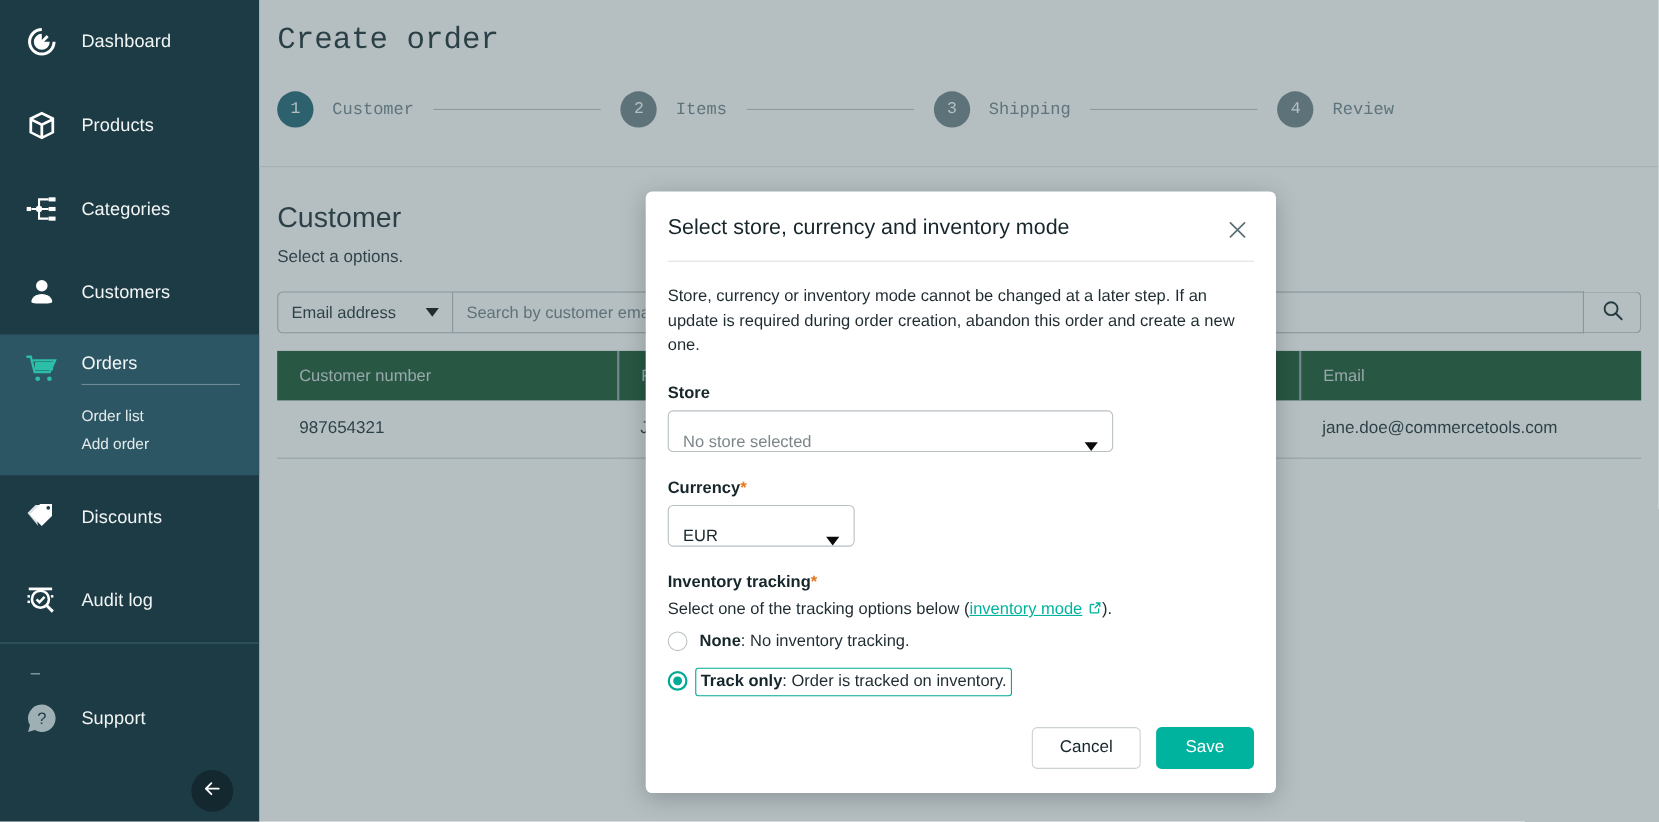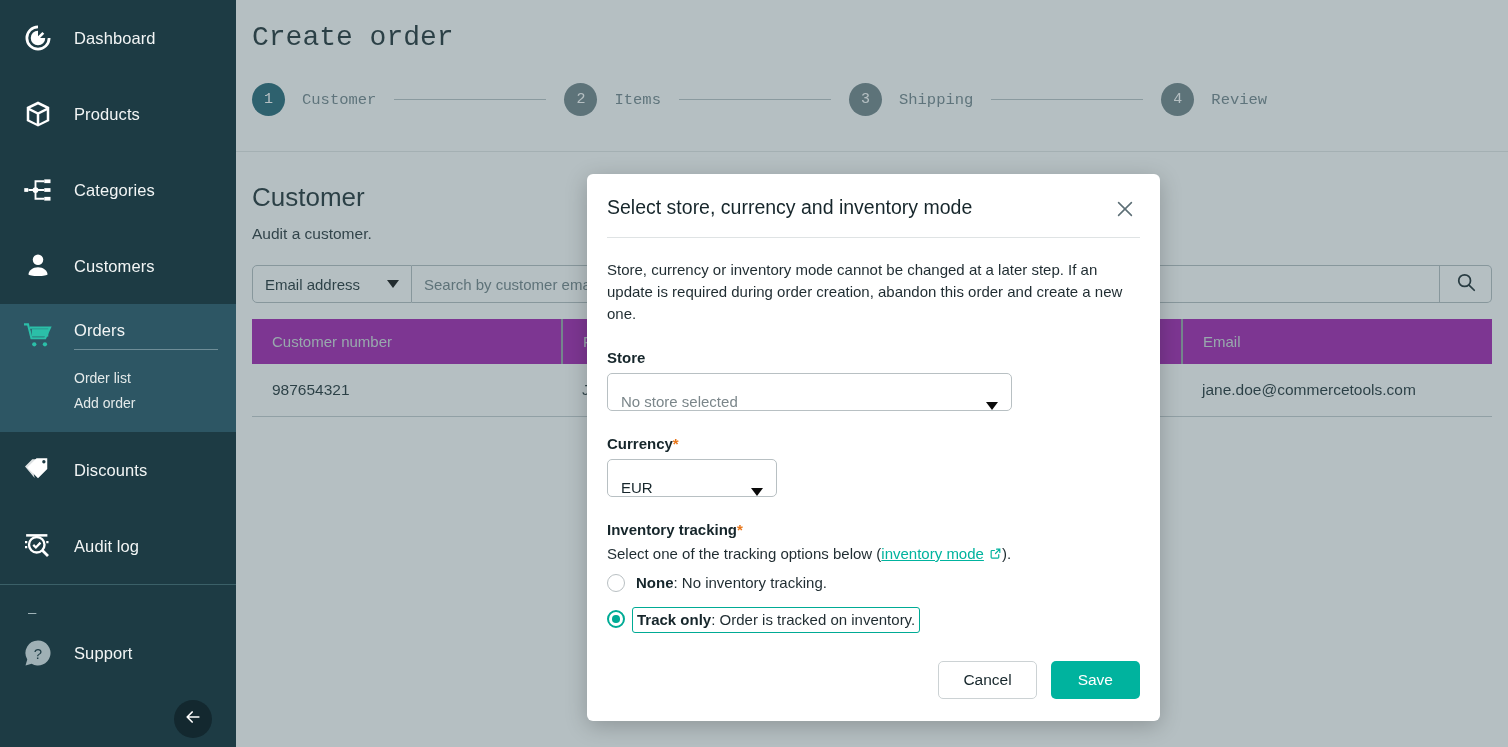--- a/index.html
+++ b/index.html
@@ -156,21 +156,21 @@
   .search-btn {
     width: 52px;
     border: 1px solid #b2bcc0;
     border-left: none;
     border-radius: 0 5px 5px 0;
     background: transparent;
     display: flex; align-items: center; justify-content: center;
   }
   .tbl { width: 100%; border-collapse: collapse; margin-top: 16px; }
   .tbl th {
-    background: #a21caf;
+    background: #14532d;
     color: #cfd9dc;
     font-size: 15px;
     font-weight: 400;
     text-align: left;
     padding: 14px 20px;
     border-right: 2px solid #93a1a5;
   }
   .tbl th:last-child { border-right: none; }
   .tbl td {
     font-size: 15.5px;
@@ -460,21 +460,21 @@
         <div class="step-line"></div>
         <div class="step">
           <div class="step-circle">4</div>
           <div class="step-label">Review</div>
         </div>
       </div>
     </div>
 
     <div class="main-body">
       <div class="section-title">Customer</div>
-      <div class="section-sub">Audit a customer.</div>
+      <div class="section-sub">Select a options.</div>
 
       <div class="search-row">
         <div class="search-select">
           <span>Email address</span>
           <span class="caret"></span>
         </div>
         <div class="search-input">Search by customer email</div>
         <div class="search-btn">
           <span>
             <svg width="22" height="22" viewBox="0 0 24 24">

